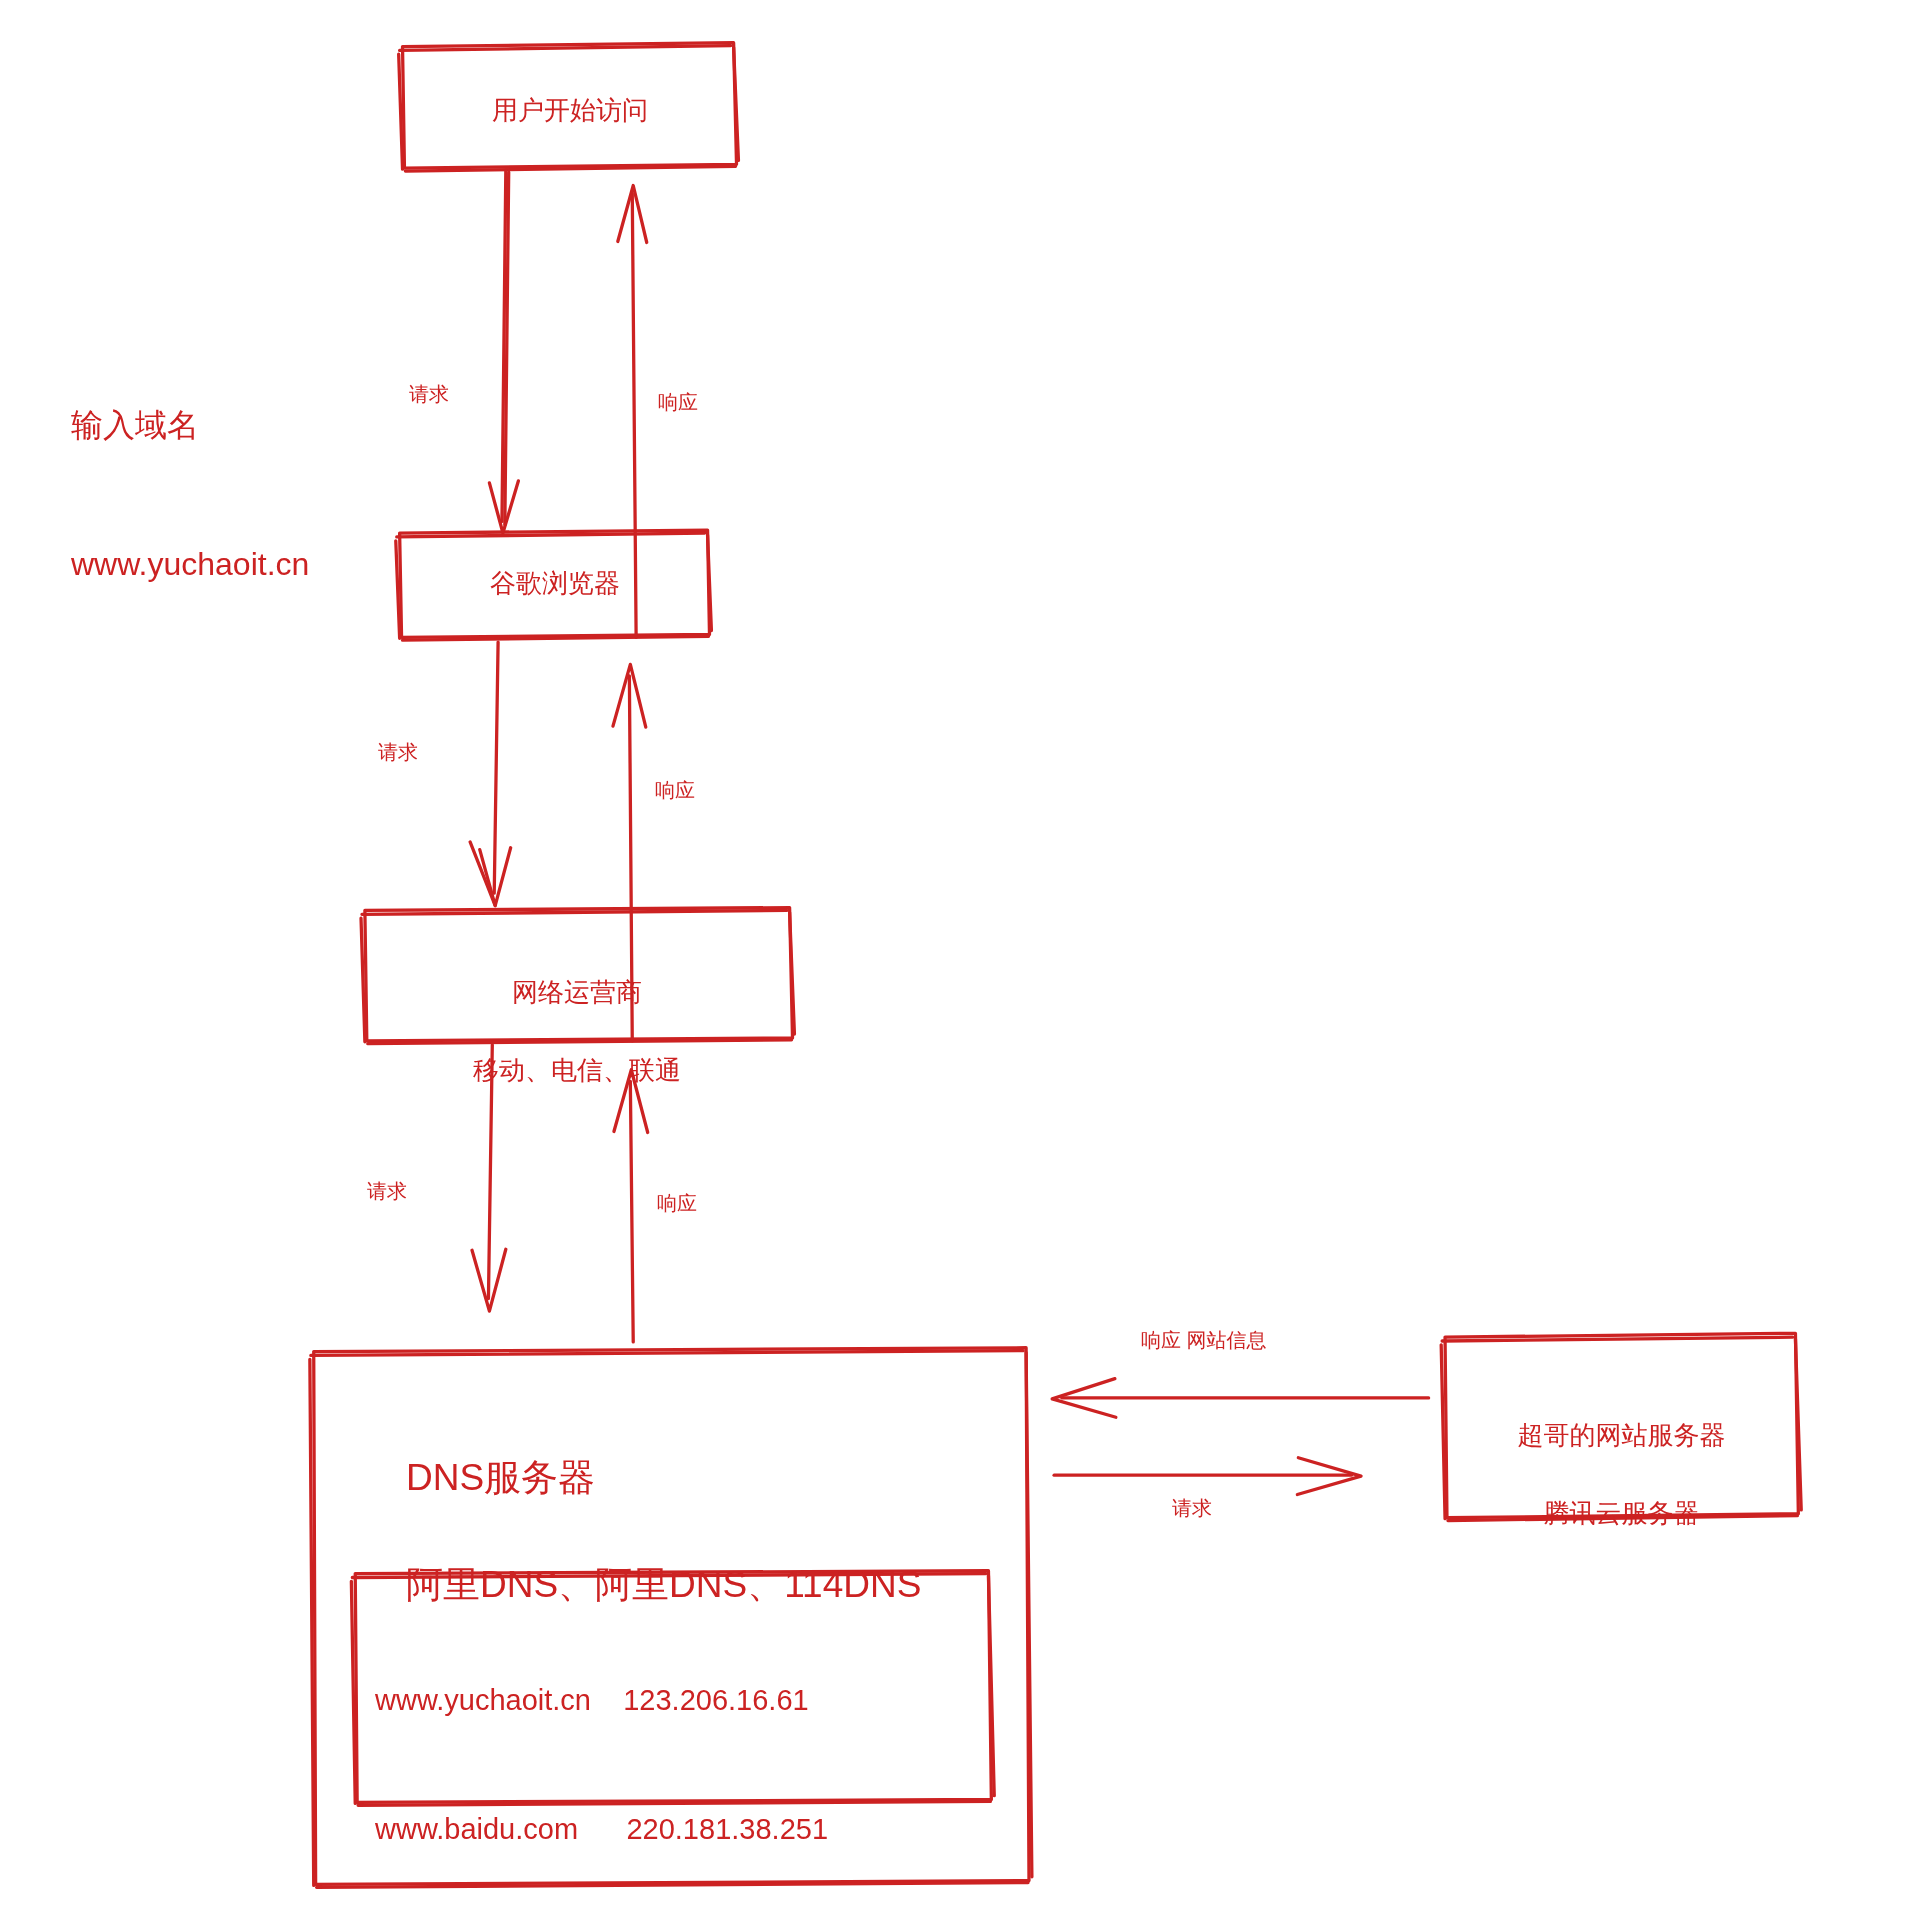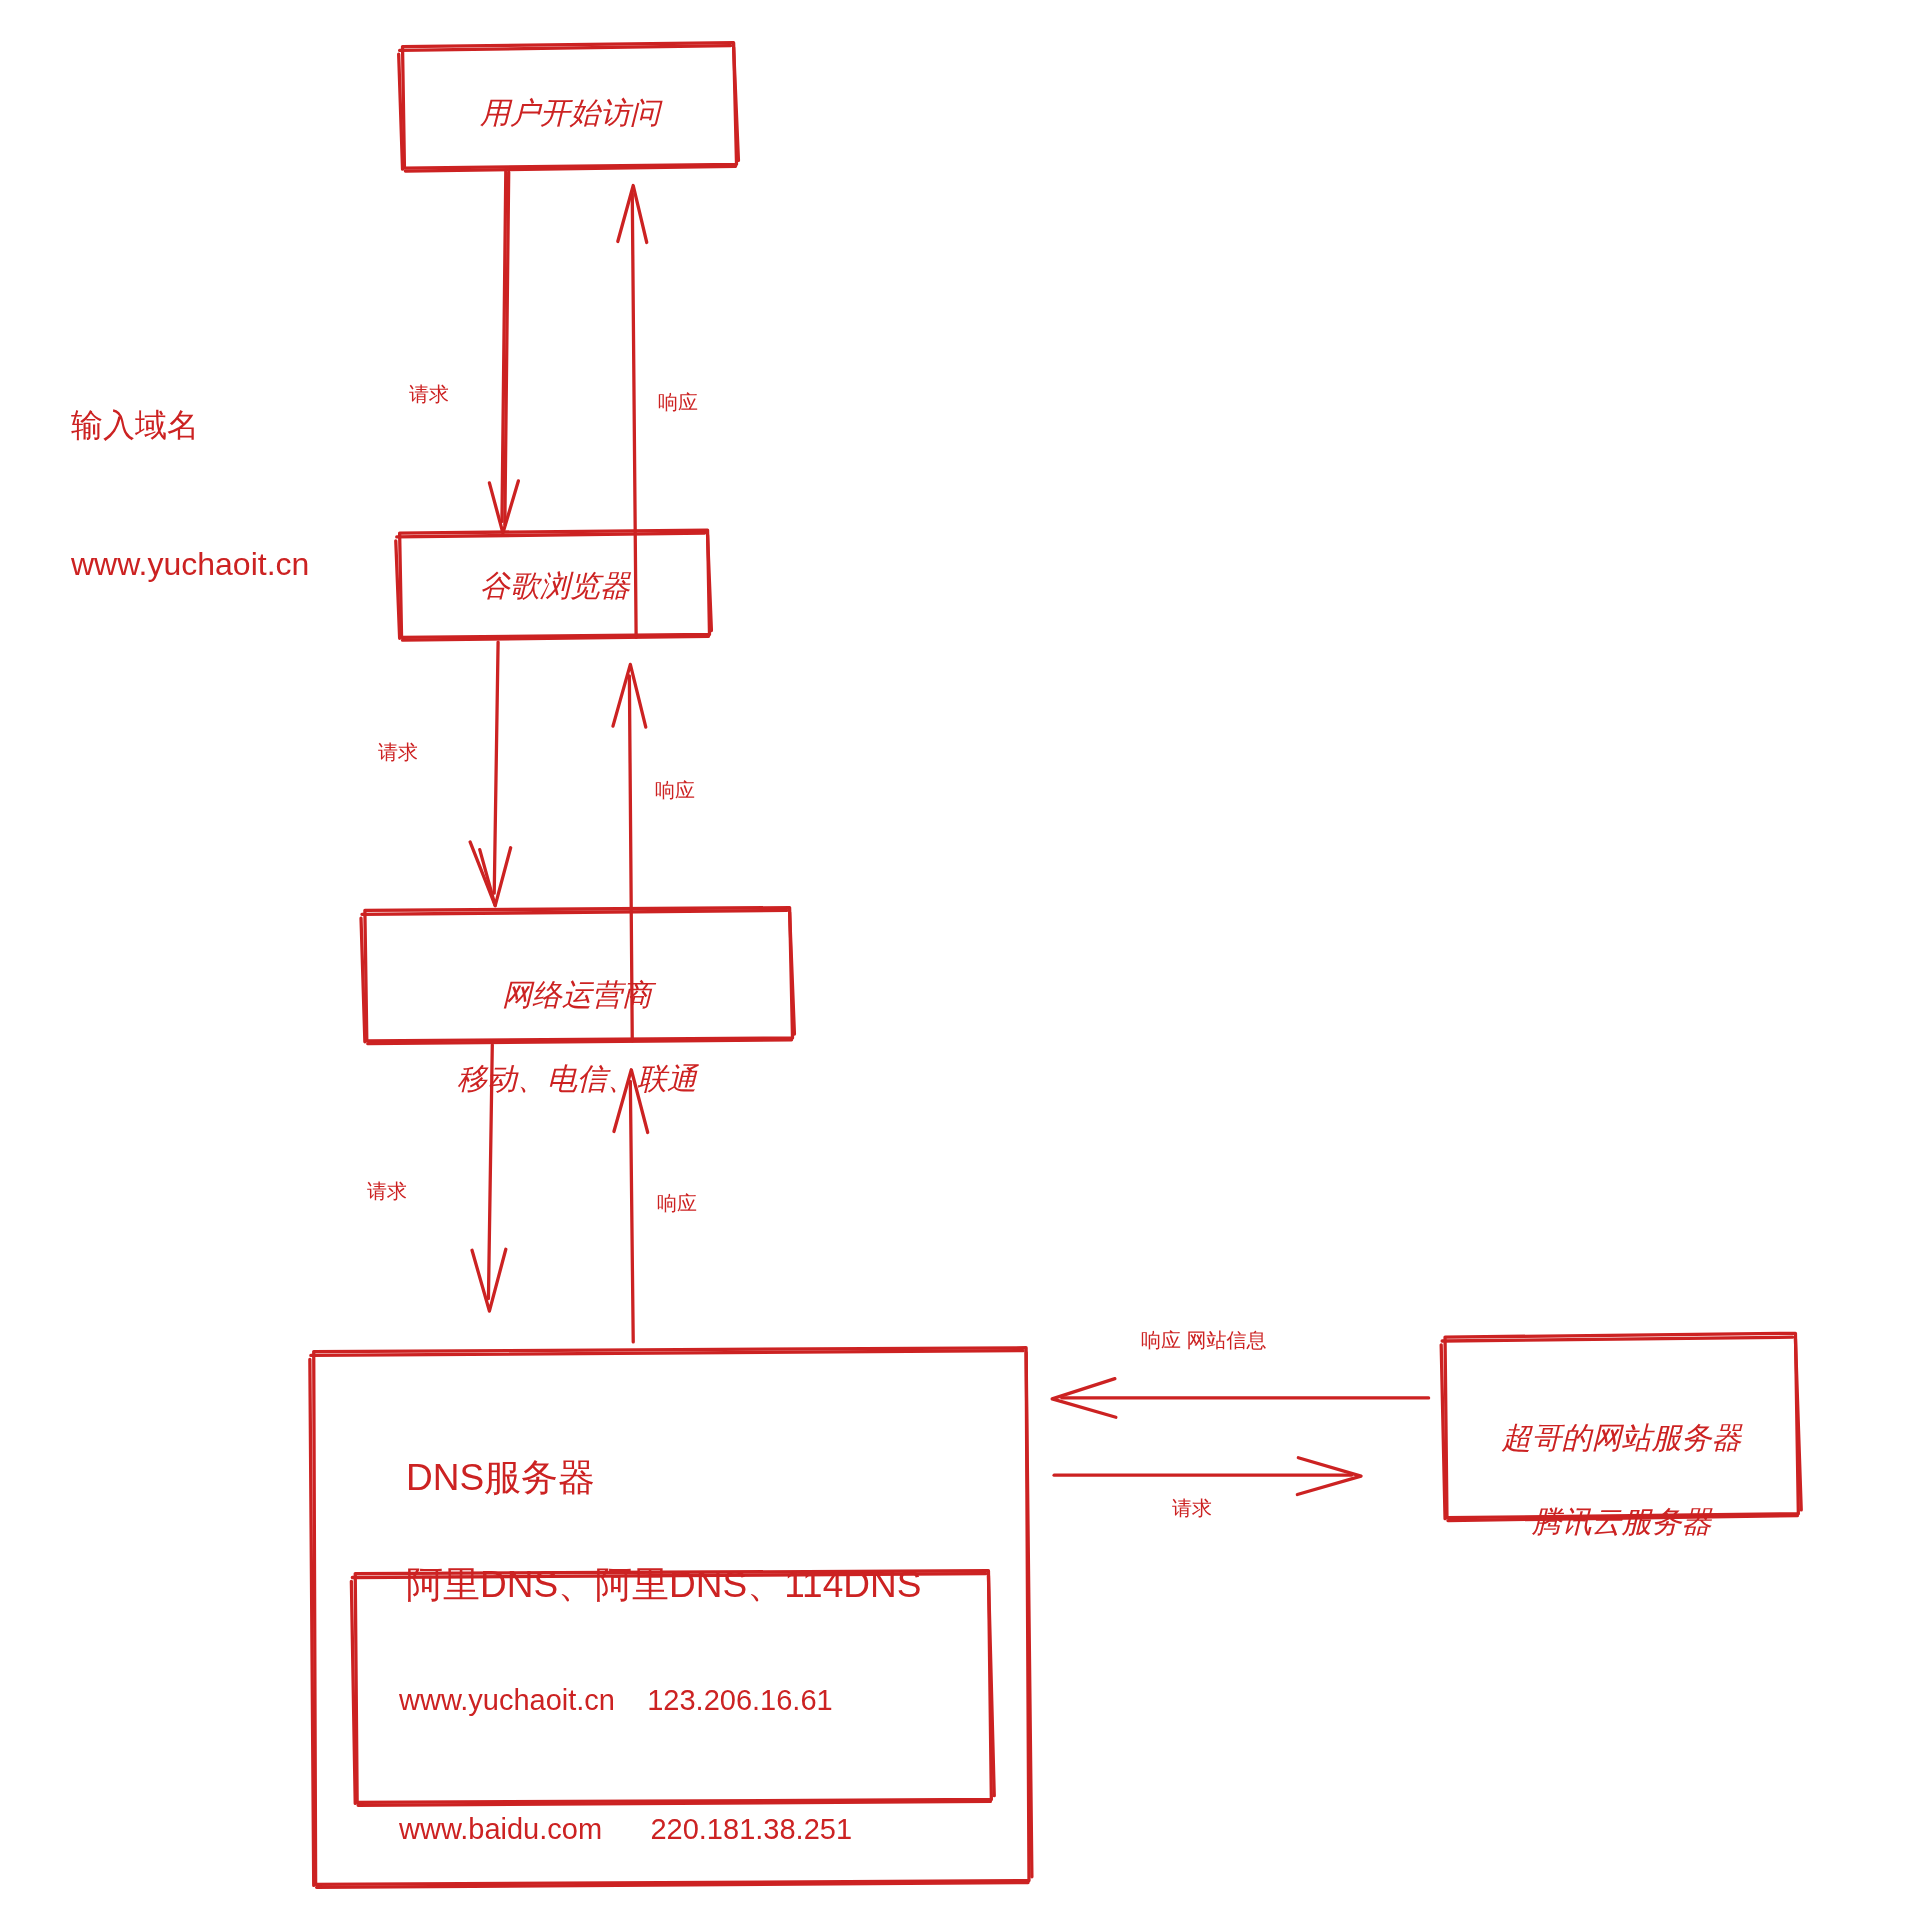--- a/index.html
+++ b/index.html
@@ -30,41 +30,39 @@
   .lbl {
     position: absolute;
     color: #cc2222;
     white-space: pre;
     line-height: 1.35;
   }
   .node-text {
     text-align: center;
   }
   .box-title {
-    font-size: 30px;
-    font-style: italic;
+    font-size: 26px;
   }
   .edge-label {
     font-size: 20px;
   }
   .note {
     font-size: 32px;
     line-height: 1.45;
   }
   .mono-ish {
     font-size: 37px;
   }
   .dns-table {
     font-size: 29px;
     line-height: 1.48;
   }
   .dns-table .row {
     display: block;
     white-space: pre;
-    margin-left: 24px;
   }
 </style>
 </head>
 <body>
 
 <div id="diagram-root">
 
   <svg class="sketch" viewBox="0 0 1988 2000">
     <g fill="none" stroke="#cc2222" stroke-width="3.4" stroke-linecap="round" stroke-linejoin="round">
 

